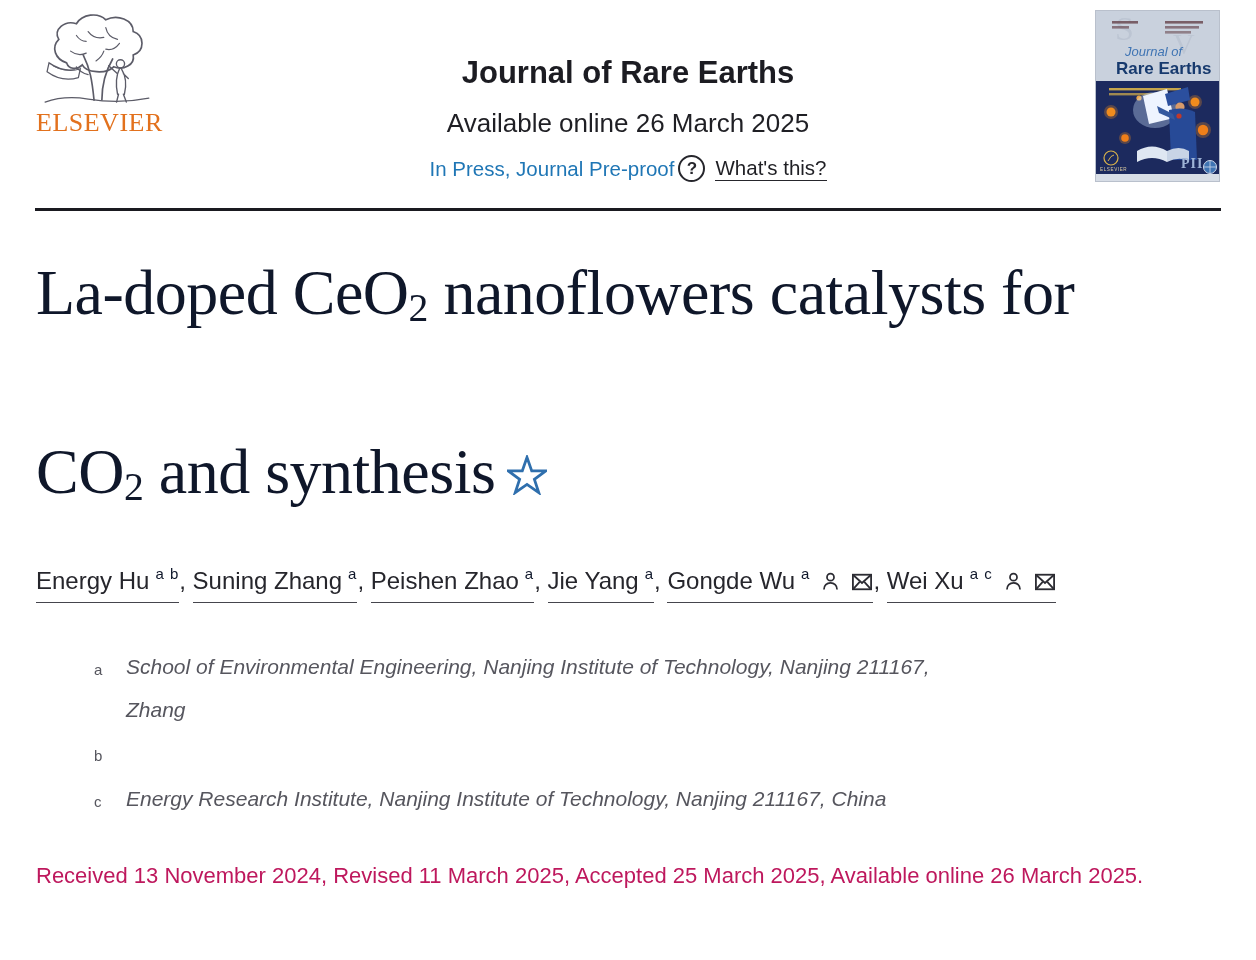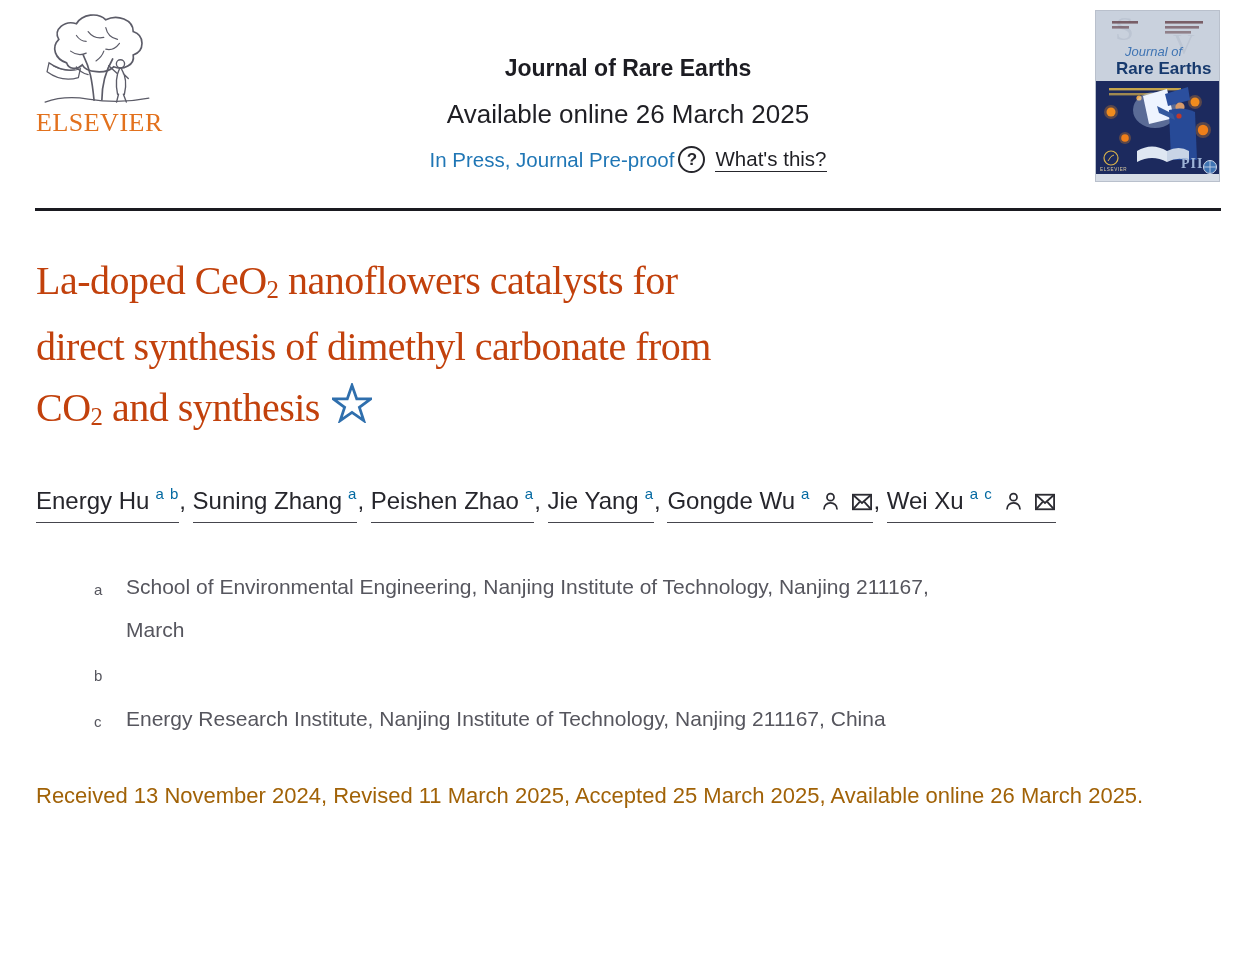--- a/index.html
+++ b/index.html
@@ -12,21 +12,21 @@
   
   .brand { position:absolute; left:36px; top:12px; width:120px; text-align:center; text-decoration:none; }
   .brand svg { display:block; margin:0 auto; }
   .wordmark {
     font-family:"Liberation Serif", serif; font-size:26px; letter-spacing:0.5px;
     color:#e2711d; font-weight:400; margin-top:4px; white-space:nowrap;
   }
 
   .hdr-center { position:absolute; left:0; right:0; top:55px; text-align:center; }
   .journal-title {
-    font-size:23px; font-weight:700; color:#1c1c22; display:inline-block; text-decoration:none;
+    font-size:31px; font-weight:700; color:#1c1c22; display:inline-block; text-decoration:none;
   }
   .avail { font-size:26px; color:#1f1f24; margin-top:17px; }
   .hdr-row3 {
     margin-top:16px; display:flex; justify-content:center; align-items:center; gap:4px;
   }
   .inpress { color:#1f76b5; font-size:20.5px; text-decoration:none; }
   .help-group { display:flex; align-items:center; gap:10px; }
   .help-circle {
     width:27px; height:27px; border:2.4px solid #26262c; border-radius:50%;
     display:inline-flex; align-items:center; justify-content:center;
@@ -42,40 +42,40 @@
   }
   .cover svg { display:block; }
 
   .divider { position:absolute; left:35px; right:35px; top:208px; height:3px; background:#1a1a20; }
 
   
   .main { position:absolute; left:36px; top:250px; width:1185px; }
 
   h1.title {
     font-family:"Liberation Serif", serif; font-weight:400;
-    font-size:40px; line-height:61px; color:#c2410c; letter-spacing:-0.5px;
+    font-size:64px; line-height:85px; color:#0f172a; letter-spacing:-0.5px;
   }
   .sub { font-size:0.62em; position:relative; top:0.18em; }
   .star-icon { margin-left:12px; vertical-align:-2px; }
 
   .authors { margin-top:44px; font-size:24px; color:#26262c; }
   .author {
     display:inline-block; border-bottom:1.8px solid #45454d; padding-bottom:7px;
     text-decoration:none; color:#26262c; white-space:nowrap;
   }
-  .author .a-sup { font-size:15px; position:relative; top:-10px; margin-left:6px; letter-spacing:1px; color:#0369a1; }
+  .author .a-sup { font-size:15px; position:relative; top:-10px; margin-left:6px; letter-spacing:1px; color:#0f172a; }
   .author .icon { margin-left:10px; vertical-align:-3px; }
   .sep { color:#26262c; }
 
   .affils { margin-top:42px; }
   .affil { display:flex; padding-left:58px; font-size:21px; line-height:43px; color:#56565e; }
   .affil-marker { width:32px; flex:none; font-size:15px; padding-top:3px; color:#56565e; }
-  .affil-text { flex:1; }
-
-  .dates { margin-top:30px; font-size:22px; line-height:45px; color:#a16207; max-width:1180px; }
+  .affil-text { flex:1;font-style:italic; }
+
+  .dates { margin-top:30px; font-size:22px; line-height:45px; color:#be185d; max-width:1180px; }
 </style>
 </head>
 <body>
 
 <a class="brand" href="#">
   <svg width="118" height="92" viewBox="0 0 120 94" fill="none" stroke="#5c5c68" stroke-width="1.7" stroke-linecap="round">
     <path d="M30,52 C18,48 14,36 22,28 C16,18 28,8 40,12 C46,2 62,0 70,8 C82,2 98,8 98,20 C110,24 110,40 98,44 C100,54 88,60 78,56 C70,64 50,62 46,54 C40,60 32,58 30,52 Z"></path>
     <path d="M34,40 q8,6 16,2 M52,20 q6,8 16,6 M70,16 q2,10 12,12 M84,32 q-6,8 -14,6 M40,24 q4,6 10,6" stroke-width="1.2"></path>
     <path d="M58,90 C56,70 54,58 47,44 M66,90 C66,72 70,60 77,48"></path>
     <path d="M52,64 q-8,-2 -12,-8 M60,50 q6,-4 8,-10" stroke-width="1.2"></path>
@@ -145,21 +145,21 @@
     <rect x="0" y="164" width="125" height="8" fill="#d7dde6"></rect>
     <rect x="0.5" y="0.5" width="124" height="171" fill="none" stroke="#b9c0cc" stroke-width="1"></rect>
   </svg>
 </a>
 
 <div class="divider"></div>
 
 <div class="main">
 
   <h1 class="title"><span>La-doped CeO</span><span class="sub">2</span><span> nanoflowers catalysts for</span><br>
-    <span>direct synthesis of dimethyl carbonate from</span><br>
+    <br>
     <span>CO</span><span class="sub">2</span><span> and synthesis</span><a href="#"><svg class="star-icon" width="40" height="40" viewBox="0 0 100 100" fill="none" stroke="#2f6fad" stroke-width="7" stroke-linejoin="miter">
           <polygon points="50,6 61.8,39.8 97,39.8 68.5,60.8 79.4,94 50,73.5 20.6,94 31.5,60.8 3,39.8 38.2,39.8"></polygon>
         </svg></a>
   </h1>
 
   <div class="authors">
     <a class="author" href="#"><span>Energy Hu</span><span class="a-sup">a b</span></a><span class="sep">, </span>
     <a class="author" href="#"><span>Suning Zhang</span><span class="a-sup">a</span></a><span class="sep">, </span>
     <a class="author" href="#"><span>Peishen Zhao</span><span class="a-sup">a</span></a><span class="sep">, </span>
     <a class="author" href="#"><span>Jie Yang</span><span class="a-sup">a</span></a><span class="sep">, </span>
@@ -177,21 +177,21 @@
         </svg><svg class="icon" width="22" height="20" viewBox="0 0 24 22" fill="none" stroke="#2c2c33" stroke-width="2">
           <rect x="2" y="3" width="20" height="16"></rect>
           <path d="M2 3 L12 12 L22 3"></path>
           <path d="M2 19 L9.5 10.8 M22 19 L14.5 10.8"></path>
         </svg></a>
   </div>
 
   <div class="affils">
     <div class="affil">
       <span class="affil-marker">a</span>
-      <span class="affil-text"><span>School of Environmental Engineering, Nanjing Institute of Technology, Nanjing 211167,</span><br><span>March</span></span>
+      <span class="affil-text"><span>School of Environmental Engineering, Nanjing Institute of Technology, Nanjing 211167,</span><br><span>Zhang</span></span>
     </div>
     <div class="affil">
       <span class="affil-marker">b</span>
       <span class="affil-text"><br></span>
     </div>
     <div class="affil">
       <span class="affil-marker">c</span>
       <span class="affil-text"><span>Energy Research Institute, Nanjing Institute of Technology, Nanjing 211167, China</span></span>
     </div>
   </div>

